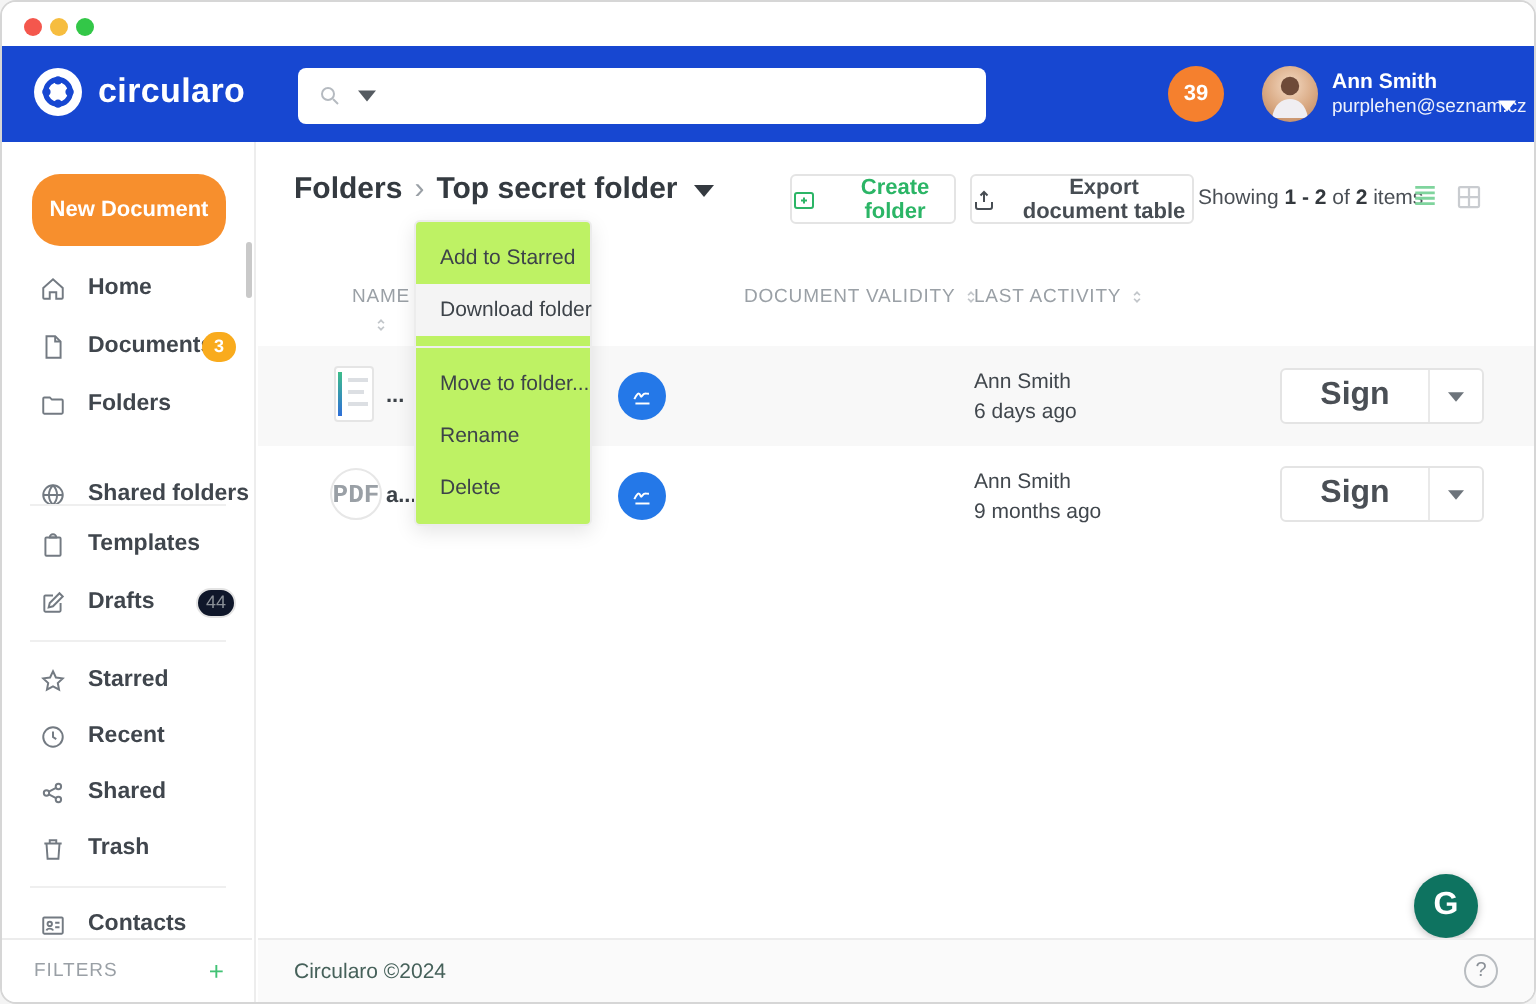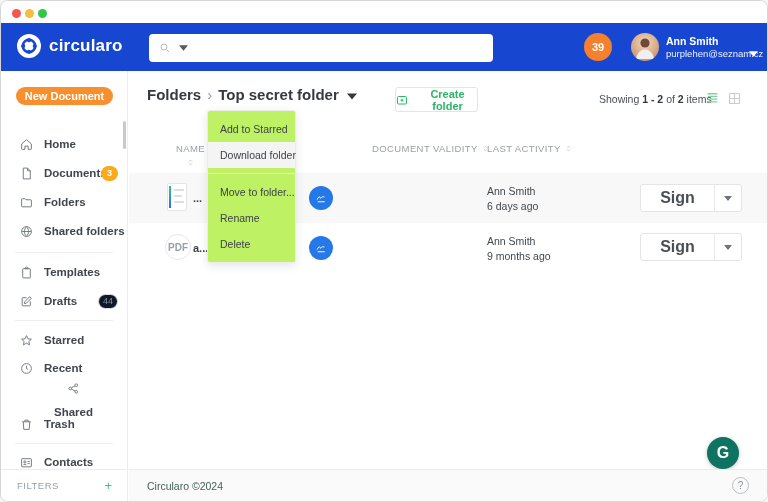--- a/index.html
+++ b/index.html
@@ -30,21 +30,21 @@
             overflow:hidden; }
   .usertext { position:absolute; left:665px; top:12px; color:#fff; line-height:1.25; }
   .usertext .uname { font-size:10.5px; font-weight:bold; }
   .usertext .uemail { font-size:9.5px; opacity:.92; }
   .topcaret { position:absolute; left:748px; top:20px; }
 
   
   .sidebar { position:absolute; left:0; top:70px; width:127px; bottom:0; background:#fff;
              border-right:1px solid #ededed; }
   .sb-scrollthumb { position:absolute; right:1px; top:50px; width:3px; height:28px; background:#c9c9c9; border-radius:2px; }
-  .newdoc { position:absolute; left:15px; top:16px; width:97px; height:18px; border-radius:14px;
+  .newdoc { position:absolute; left:15px; top:16px; width:97px; height:36px; border-radius:14px;
             background:#f78f2d; color:#fff; border:none; font-size:11px; font-weight:bold;
             font-family:inherit; cursor:pointer; }
   .sb-item { position:absolute; left:0; width:126px; height:28px; display:flex; align-items:center;
              padding-left:19px; gap:11px; cursor:pointer; }
   .sb-item .ic { color:#737a82; display:flex; }
   .sb-item .lbl { font-size:11.5px; color:#40464d; font-weight:bold; }
   .sb-badge { position:absolute; right:9px; min-width:17px; height:15px; border-radius:8px;
               background:#f9ab1d; color:#fff; font-size:9px; font-weight:bold;
               display:flex; align-items:center; justify-content:center; padding:0 4px; }
   .sb-badge.plain { background:#0f172a; border:1px solid #e3e3e3; color:#8a9097; font-weight:normal; }
@@ -77,22 +77,22 @@
   .trow { position:absolute; left:0; right:0; height:50px; }
   .trow.r0 { top:102px; background:#f8f8f8; }
   .trow.r1 { top:152px; height:48px; background:#fff; }
   .doc-thumb { position:absolute; left:38px; top:10px; width:20px; height:28px; background:#fff;
                border:1px solid #e5e5e5; border-radius:2px; overflow:hidden; }
   .doc-thumb .stripe { position:absolute; left:1px; top:2px; bottom:2px; width:2px;
                background:linear-gradient(#3dbd8a,#2f6fd8); }
   .doc-thumb .l1,.doc-thumb .l2,.doc-thumb .l3 { position:absolute; left:6px; height:2px; background:#dcdfe3; }
   .doc-thumb .l1 { top:5px; width:10px; } .doc-thumb .l2 { top:11px; width:8px; } .doc-thumb .l3 { top:17px; width:10px; }
   .pdf-circle { position:absolute; left:36px; top:11px; width:26px; height:26px; border-radius:50%;
-                border:1px solid #e7e7e7; color:#9aa0a6; font-size:10px; font-weight:bold;
-                display:flex; align-items:center; justify-content:center; background:#fff; }
+                border:1px solid #e7e7e7; color:#9aa0a6; font-size:13px; font-weight:bold;
+                display:flex; align-items:center; justify-content:center; background:#fff;font-family:Liberation Mono, monospace; }
   .row-name { position:absolute; left:64px; top:19px; font-size:11px; color:#3c4248; font-weight:bold; }
   .row-status { position:absolute; left:112px; top:19px; font-size:11px; color:#33383d; font-weight:bold; }
   .sig-circle { position:absolute; left:180px; top:13px; width:24px; height:24px; border-radius:50%;
                 background:#2478e8; display:flex; align-items:center; justify-content:center; cursor:pointer; }
   .row-activity { position:absolute; left:358px; top:11px; font-size:10.5px; color:#41474d; line-height:1.45; }
   .sign-group { position:absolute; left:511px; top:11px; height:28px; display:flex; border:1px solid #e4e4e4;
                 border-radius:3px; background:#fff; overflow:hidden; }
   .trow.r1 .sign-group { top:10px; }
   .sign-main { width:73px; display:flex; align-items:center; justify-content:center;
                font-size:16px; color:#4a4f55; font-weight:bold; cursor:pointer; }
@@ -202,21 +202,21 @@
 
     <div class="sb-item" style="top:117px;">
       <span class="ic">
           <svg width="13" height="13" viewBox="0 0 24 24" fill="none" stroke="currentColor" stroke-width="1.8">
             <path d="M3 6a1 1 0 0 1 1-1h5l2 2h9a1 1 0 0 1 1 1v11a1 1 0 0 1-1 1H4a1 1 0 0 1-1-1z"></path>
           </svg>
         </span>
       <span class="lbl">Folders</span>
     </div>
 
-    <div class="sb-item" style="top:146px;text-align:right;">
+    <div class="sb-item" style="top:162px;text-align:right;">
       <span class="ic">
           <svg width="13" height="13" viewBox="0 0 24 24" fill="none" stroke="currentColor" stroke-width="1.8">
             <circle cx="12" cy="12" r="9"></circle>
             <path d="M3 12h18M12 3c-5 5-5 13 0 18M12 3c5 5 5 13 0 18"></path>
           </svg>
         </span>
       <span class="lbl">Shared folders</span>
     </div>
 
     <div class="sb-div" style="top:181px;"></div>
@@ -256,21 +256,21 @@
 
     <div class="sb-item" style="top:255px;">
       <span class="ic">
           <svg width="13" height="13" viewBox="0 0 24 24" fill="none" stroke="currentColor" stroke-width="1.8">
             <path d="M12 3l2.7 5.8 6.3.8-4.6 4.3 1.2 6.1L12 17l-5.6 3 1.2-6.1L3 9.6l6.3-.8z"></path>
           </svg>
         </span>
       <span class="lbl">Starred</span>
     </div>
 
-    <div class="sb-item" style="top:311px;flex-direction:column;">
+    <div class="sb-item" style="top:311px;">
       <span class="ic">
           <svg width="13" height="13" viewBox="0 0 24 24" fill="none" stroke="currentColor" stroke-width="1.8">
             <circle cx="6" cy="12" r="2.5"></circle>
             <circle cx="17" cy="6" r="2.5"></circle>
             <circle cx="17" cy="18" r="2.5"></circle>
             <path d="M8.2 10.8l6.6-3.6M8.2 13.2l6.6 3.6"></path>
           </svg>
         </span>
       <span class="lbl">Shared</span>
     </div>
@@ -319,20 +319,29 @@
     <button class="btn btn-create">
       <span style="display:flex;">
         <svg width="12" height="12" viewBox="0 0 24 24" fill="none" stroke="#2bb566" stroke-width="2">
             <rect x="3" y="5" width="18" height="15" rx="2"></rect>
             <path d="M12 9.5v6M9 12.5h6"></path>
           </svg>
       </span>
       <span>Create folder</span>
     </button>
 
+    <button class="btn btn-export">
+      <span style="display:flex;">
+        <svg width="12" height="12" viewBox="0 0 24 24" fill="none" stroke="#474d53" stroke-width="2">
+            <path d="M12 14V4M8.5 7.5L12 4l3.5 3.5"></path>
+            <path d="M4 14v5a2 2 0 0 0 2 2h12a2 2 0 0 0 2-2v-5"></path>
+          </svg>
+      </span>
+      <span>Export document table</span>
+    </button>
 
     <div class="showing">
       <span>Showing</span>
       <b>1 - 2</b>
       <span>of</span>
       <b>2</b>
       <span>items</span>
     </div>
 
     <span class="viewtoggle vt-list">

